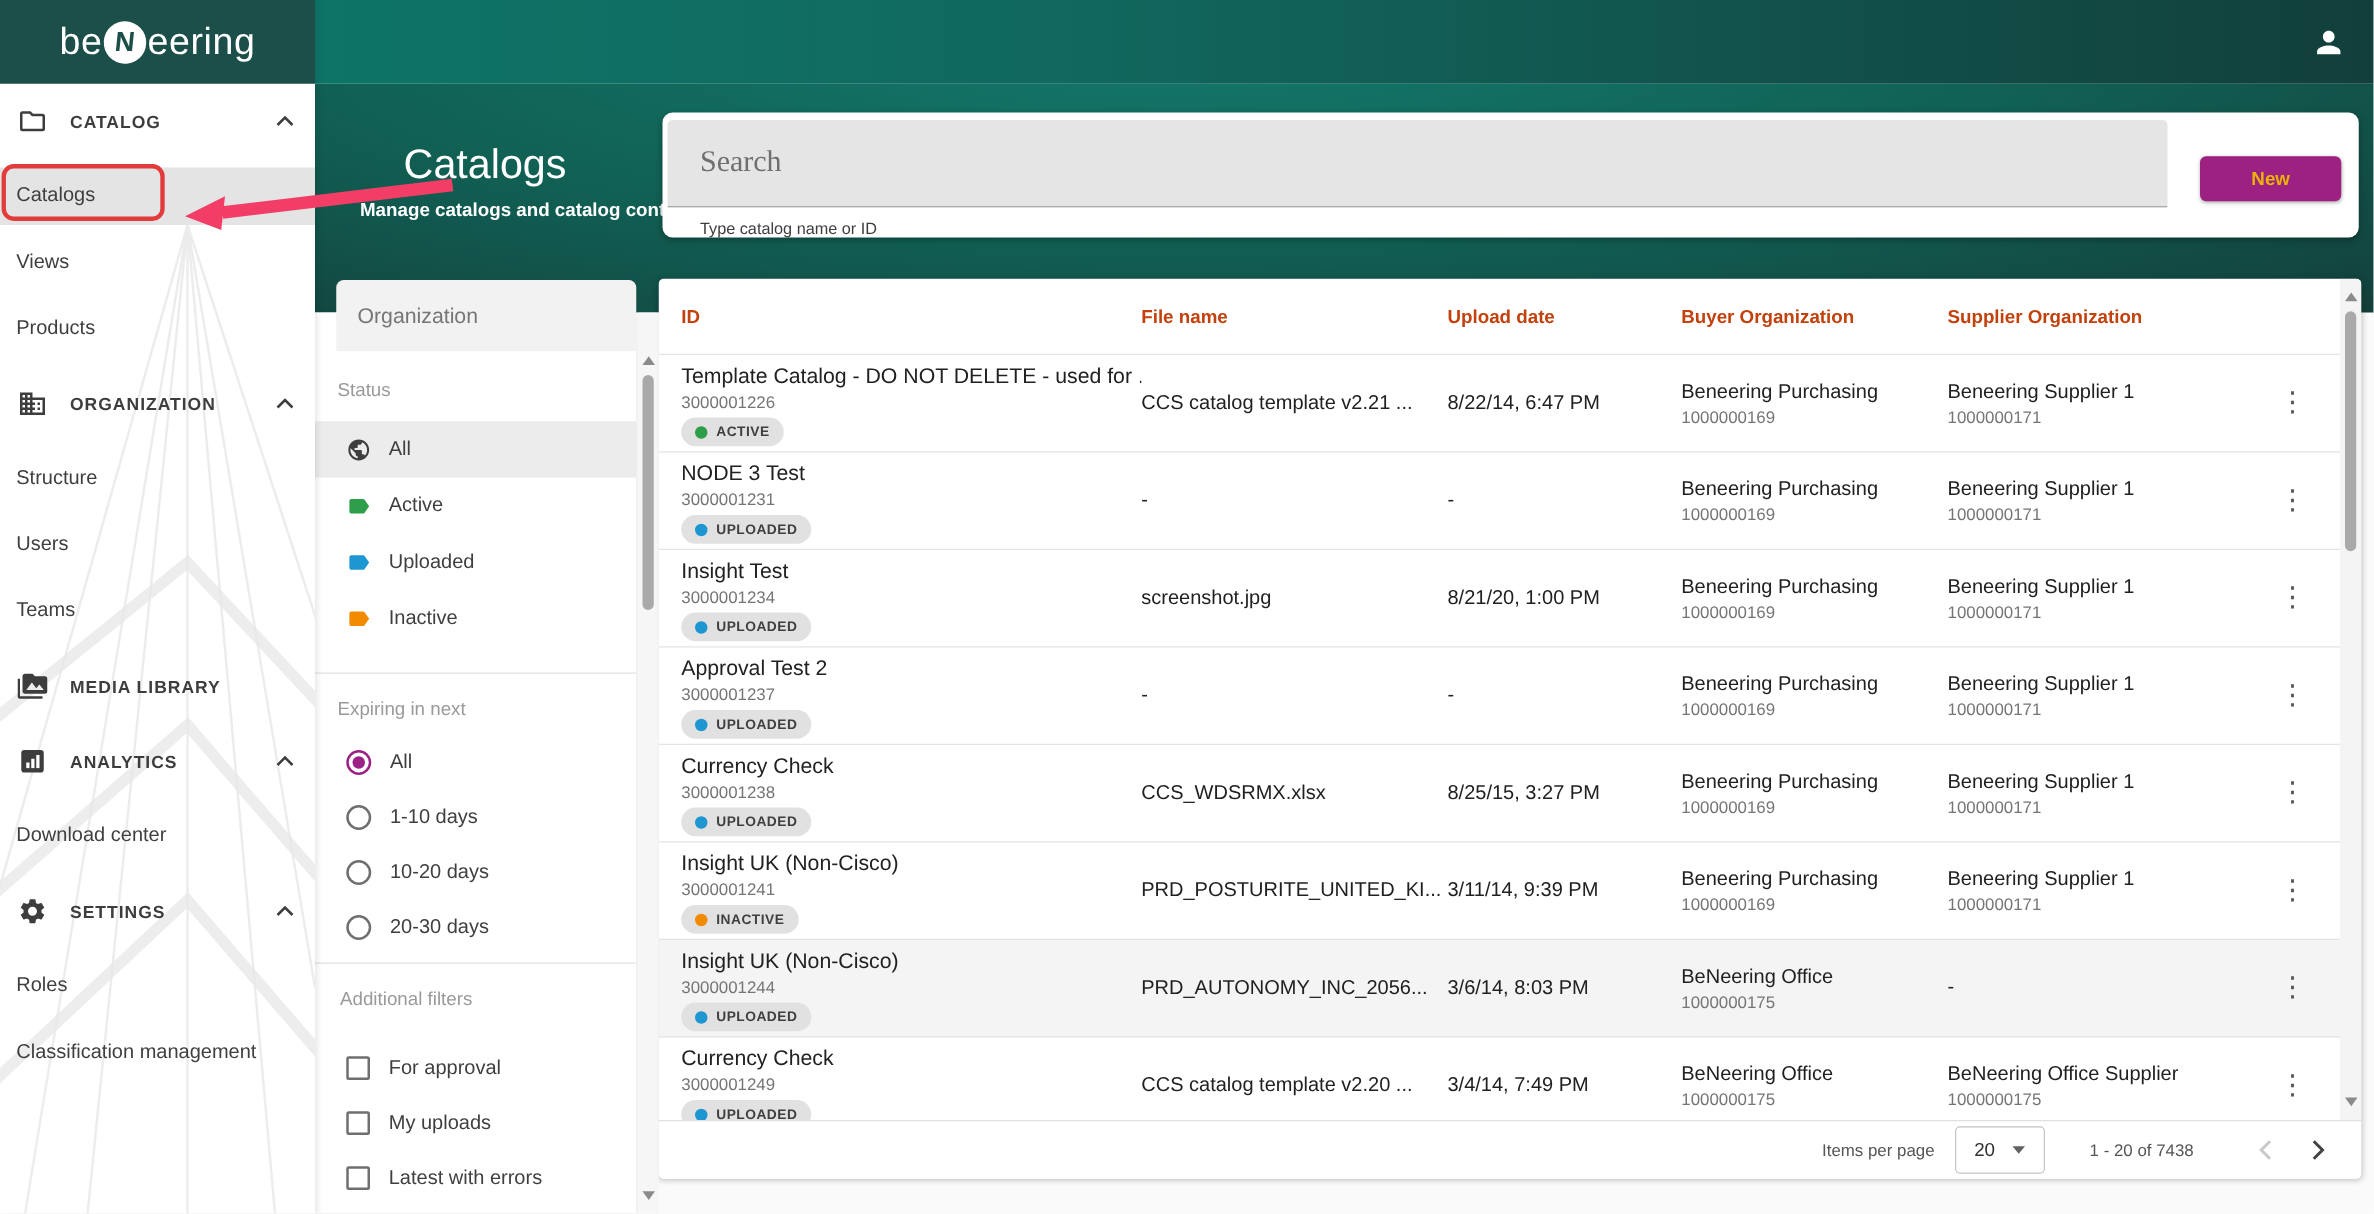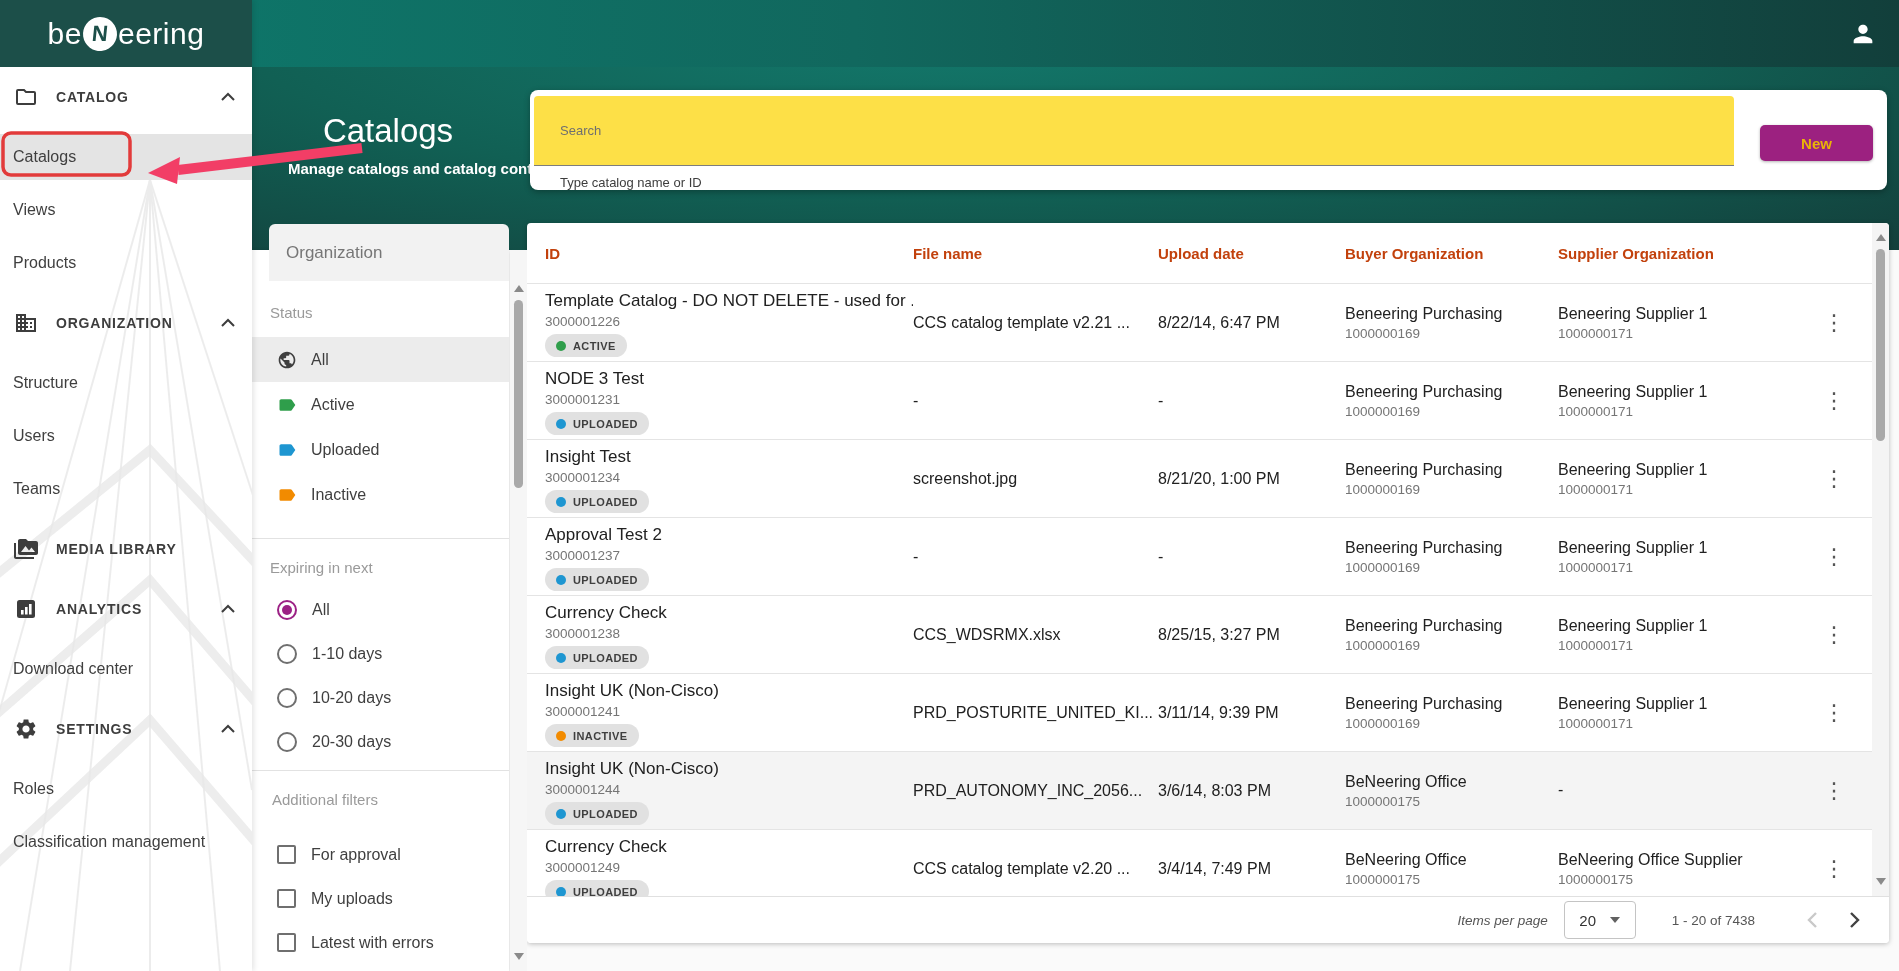--- a/index.html
+++ b/index.html
@@ -15,23 +15,23 @@
   
   .hero { position:absolute; left:252px; top:67px; width:1647px; height:183px;
           background:radial-gradient(ellipse at 42% -20%, #13796c 0%, #116054 52%, #133f3b 100%); z-index:1; }
   .hero-title-block { position:absolute; left:288px; top:112px; width:200px; text-align:center; z-index:4; }
   .hero-title { color:#fff; font-size:33px; font-weight:400; }
   .hero-subtitle { color:#fff; font-size:15px; font-weight:700; margin-top:10px; white-space:nowrap; }
 
   
   .search-card { position:absolute; left:530px; top:90px; width:1357px; height:100px; background:#fff;
                  border-radius:8px; box-shadow:0 2px 6px rgba(0,0,0,.3); z-index:4; }
-  .search-input { position:absolute; left:4px; top:6px; width:1200px; height:70px; background:#fde047;
+  .search-input { position:absolute; left:4px; top:6px; width:1200px; height:70px; background:#e5e5e5;
                   border:none; border-bottom:1.5px solid #7d7d7d; border-radius:4px 4px 0 0;
-                  font-family:Liberation Sans, sans-serif; font-size:13px; color:#333; padding-left:26px; outline:none; }
+                  font-family:Liberation Serif, serif; font-size:24px; color:#333; padding-left:26px; outline:none; }
   .search-input::placeholder { color:#6f6f6f; }
   .search-hint { position:absolute; left:30px; top:85px; font-size:13px; color:#3d3d3d; }
   .new-btn { position:absolute; left:1230px; top:35px; width:113px; height:36px; background:#9c2180; color:#eab308;
              border:none; border-radius:5px; font-size:15px; font-weight:700; cursor:pointer;
              box-shadow:0 1px 3px rgba(0,0,0,.3); font-family:"Liberation Sans",sans-serif; }
 
   
   .sidebar { position:absolute; left:0; top:0; width:252px; height:971px; background:#fff;
              box-shadow:2px 0 5px rgba(0,0,0,.10); z-index:5; }
   .sidebar-art { position:absolute; left:0; top:150px; width:252px; height:821px; opacity:.55; pointer-events:none; }
@@ -104,21 +104,21 @@
   .cell-text { font-size:16px; color:#212121; white-space:nowrap; overflow:hidden; }
   .org-name { font-size:16px; color:#212121; white-space:nowrap; }
   .org-cell .row-id { margin-top:3px; }
   .kebab { font-size:22px; color:#555; width:24px; text-align:center; display:inline-block; margin-left:-6px;
            cursor:pointer; line-height:20px; }
 
   
   .pagination { position:absolute; left:0; top:673px; width:1362px; height:47px; background:#fff;
                 border-top:1px solid #e0e0e0; display:flex; align-items:center; justify-content:flex-end;
                 padding-right:22px; z-index:5; }
-  .pg-label { font-size:13.5px; color:#555; margin-right:16px;font-style:italic; }
+  .pg-label { font-size:13.5px; color:#555; margin-right:16px; }
   .pg-select { width:72px; height:38px; border:1px solid #c4c4c4; border-radius:4px; display:flex; align-items:center;
                justify-content:center; gap:14px; cursor:pointer; margin-right:36px; }
   .pg-select .pg-val { font-size:15px; color:#333; }
   .pg-caret { width:0; height:0; border-left:5px solid transparent; border-right:5px solid transparent; border-top:6px solid #616161; }
   .pg-range { font-size:13.5px; color:#555; margin-right:44px; }
   .pg-chev { width:26px; height:26px; display:flex; align-items:center; justify-content:center; cursor:pointer; }
   .pg-chev svg { width:11px; height:18px; }
   .pg-prev { margin-right:16px; }
 
   

